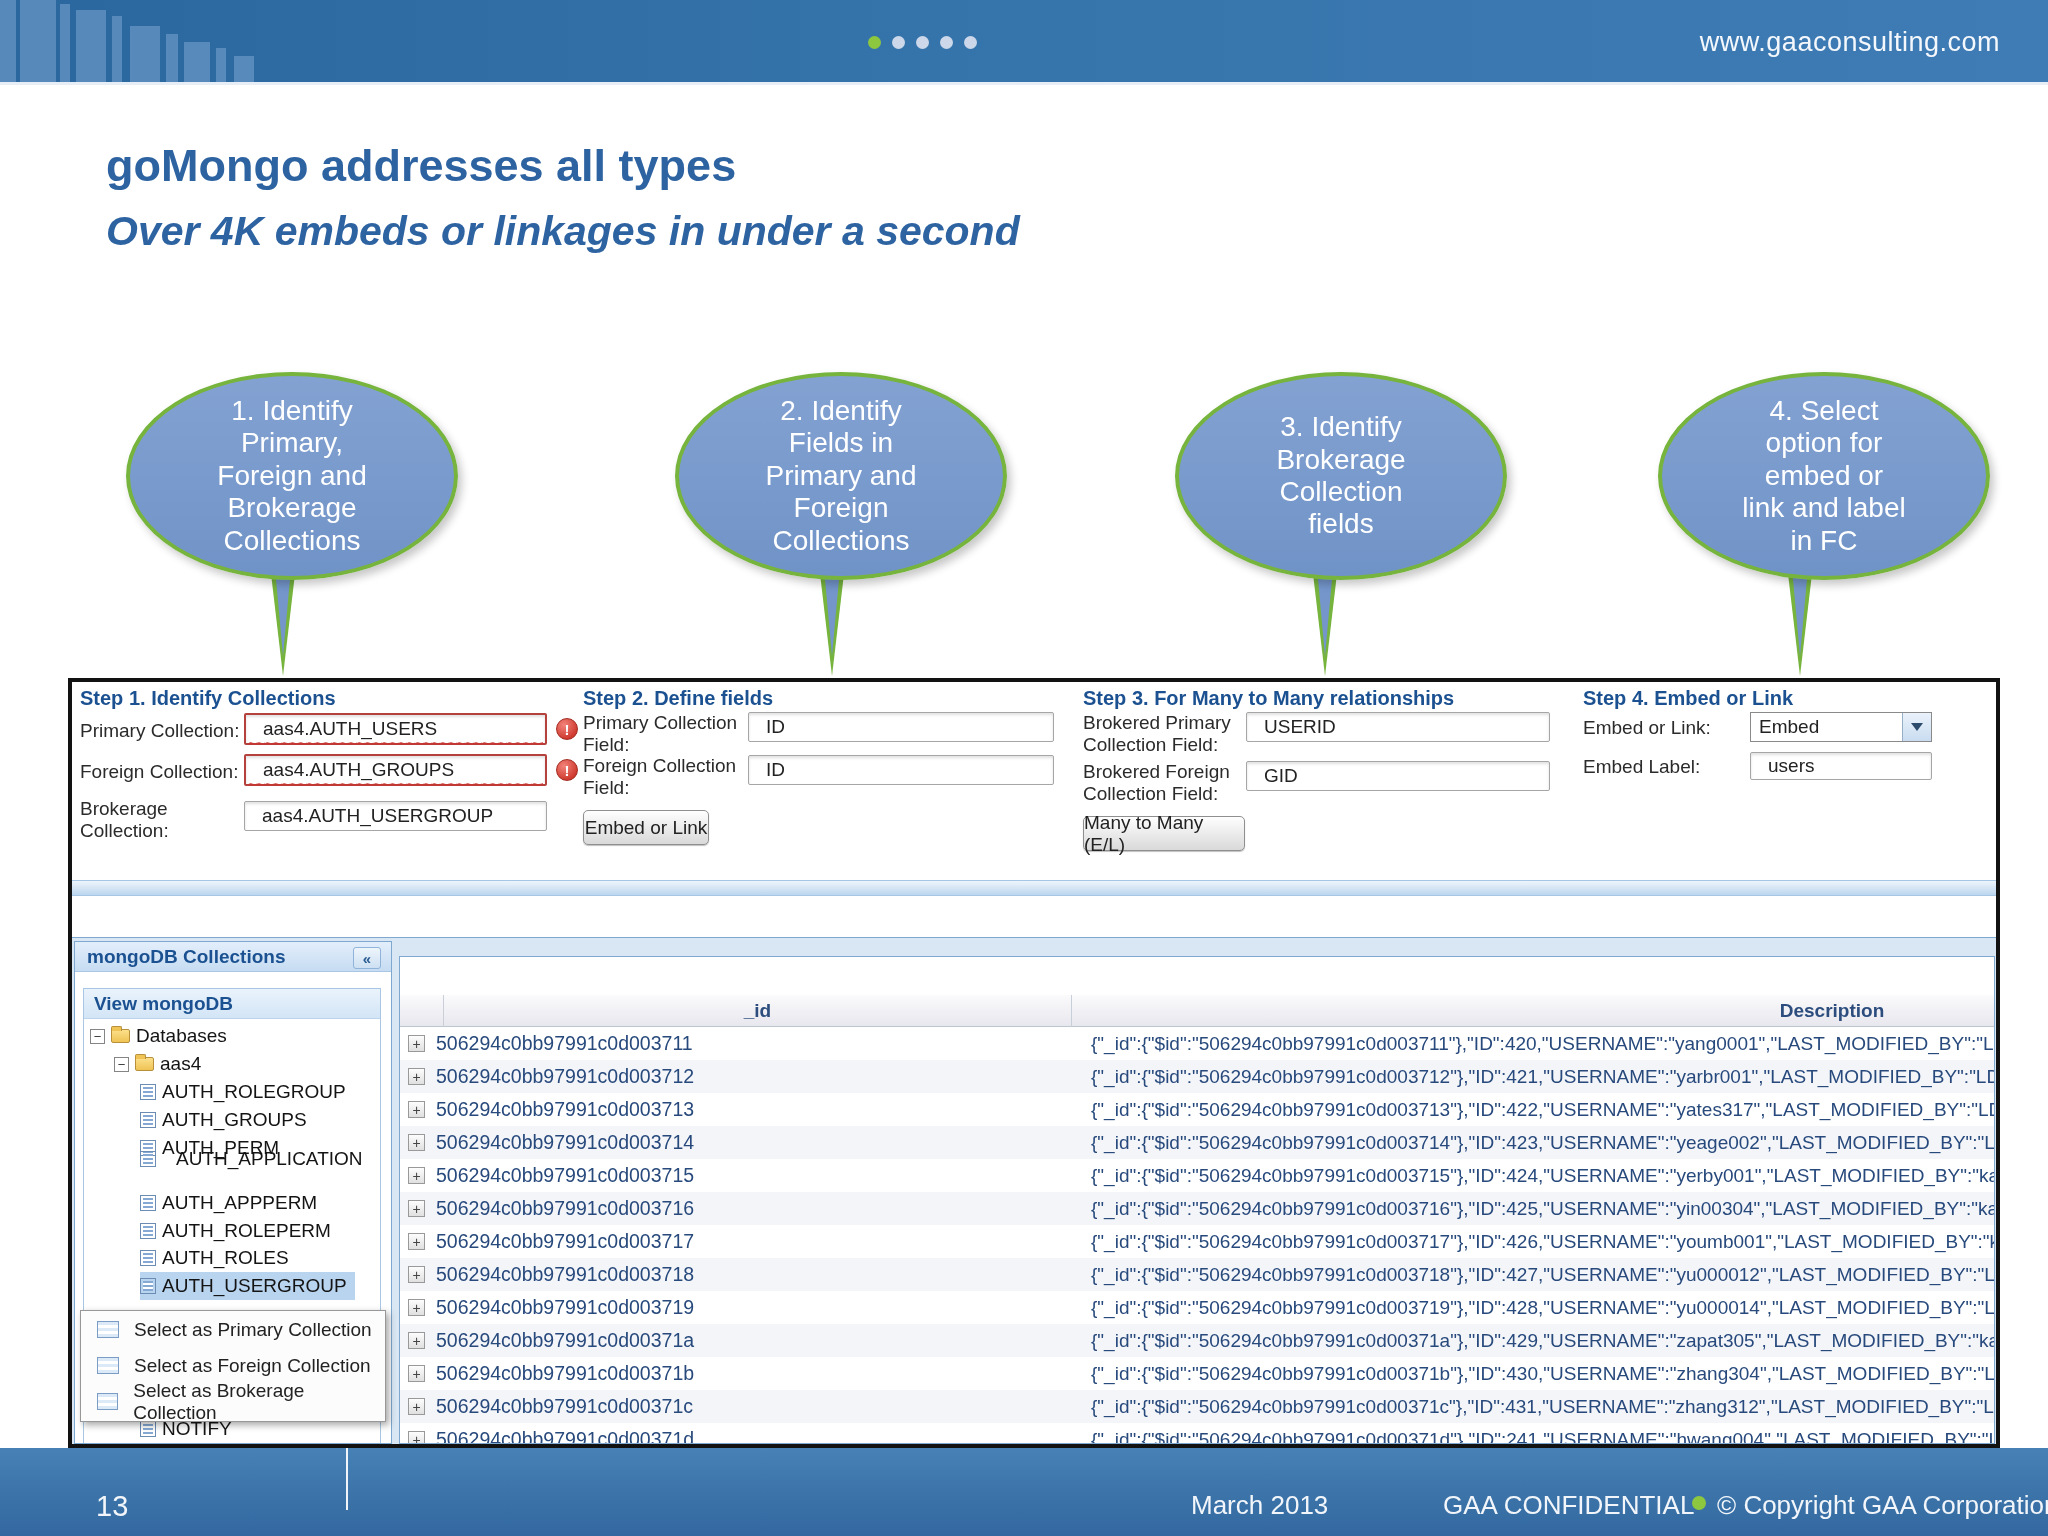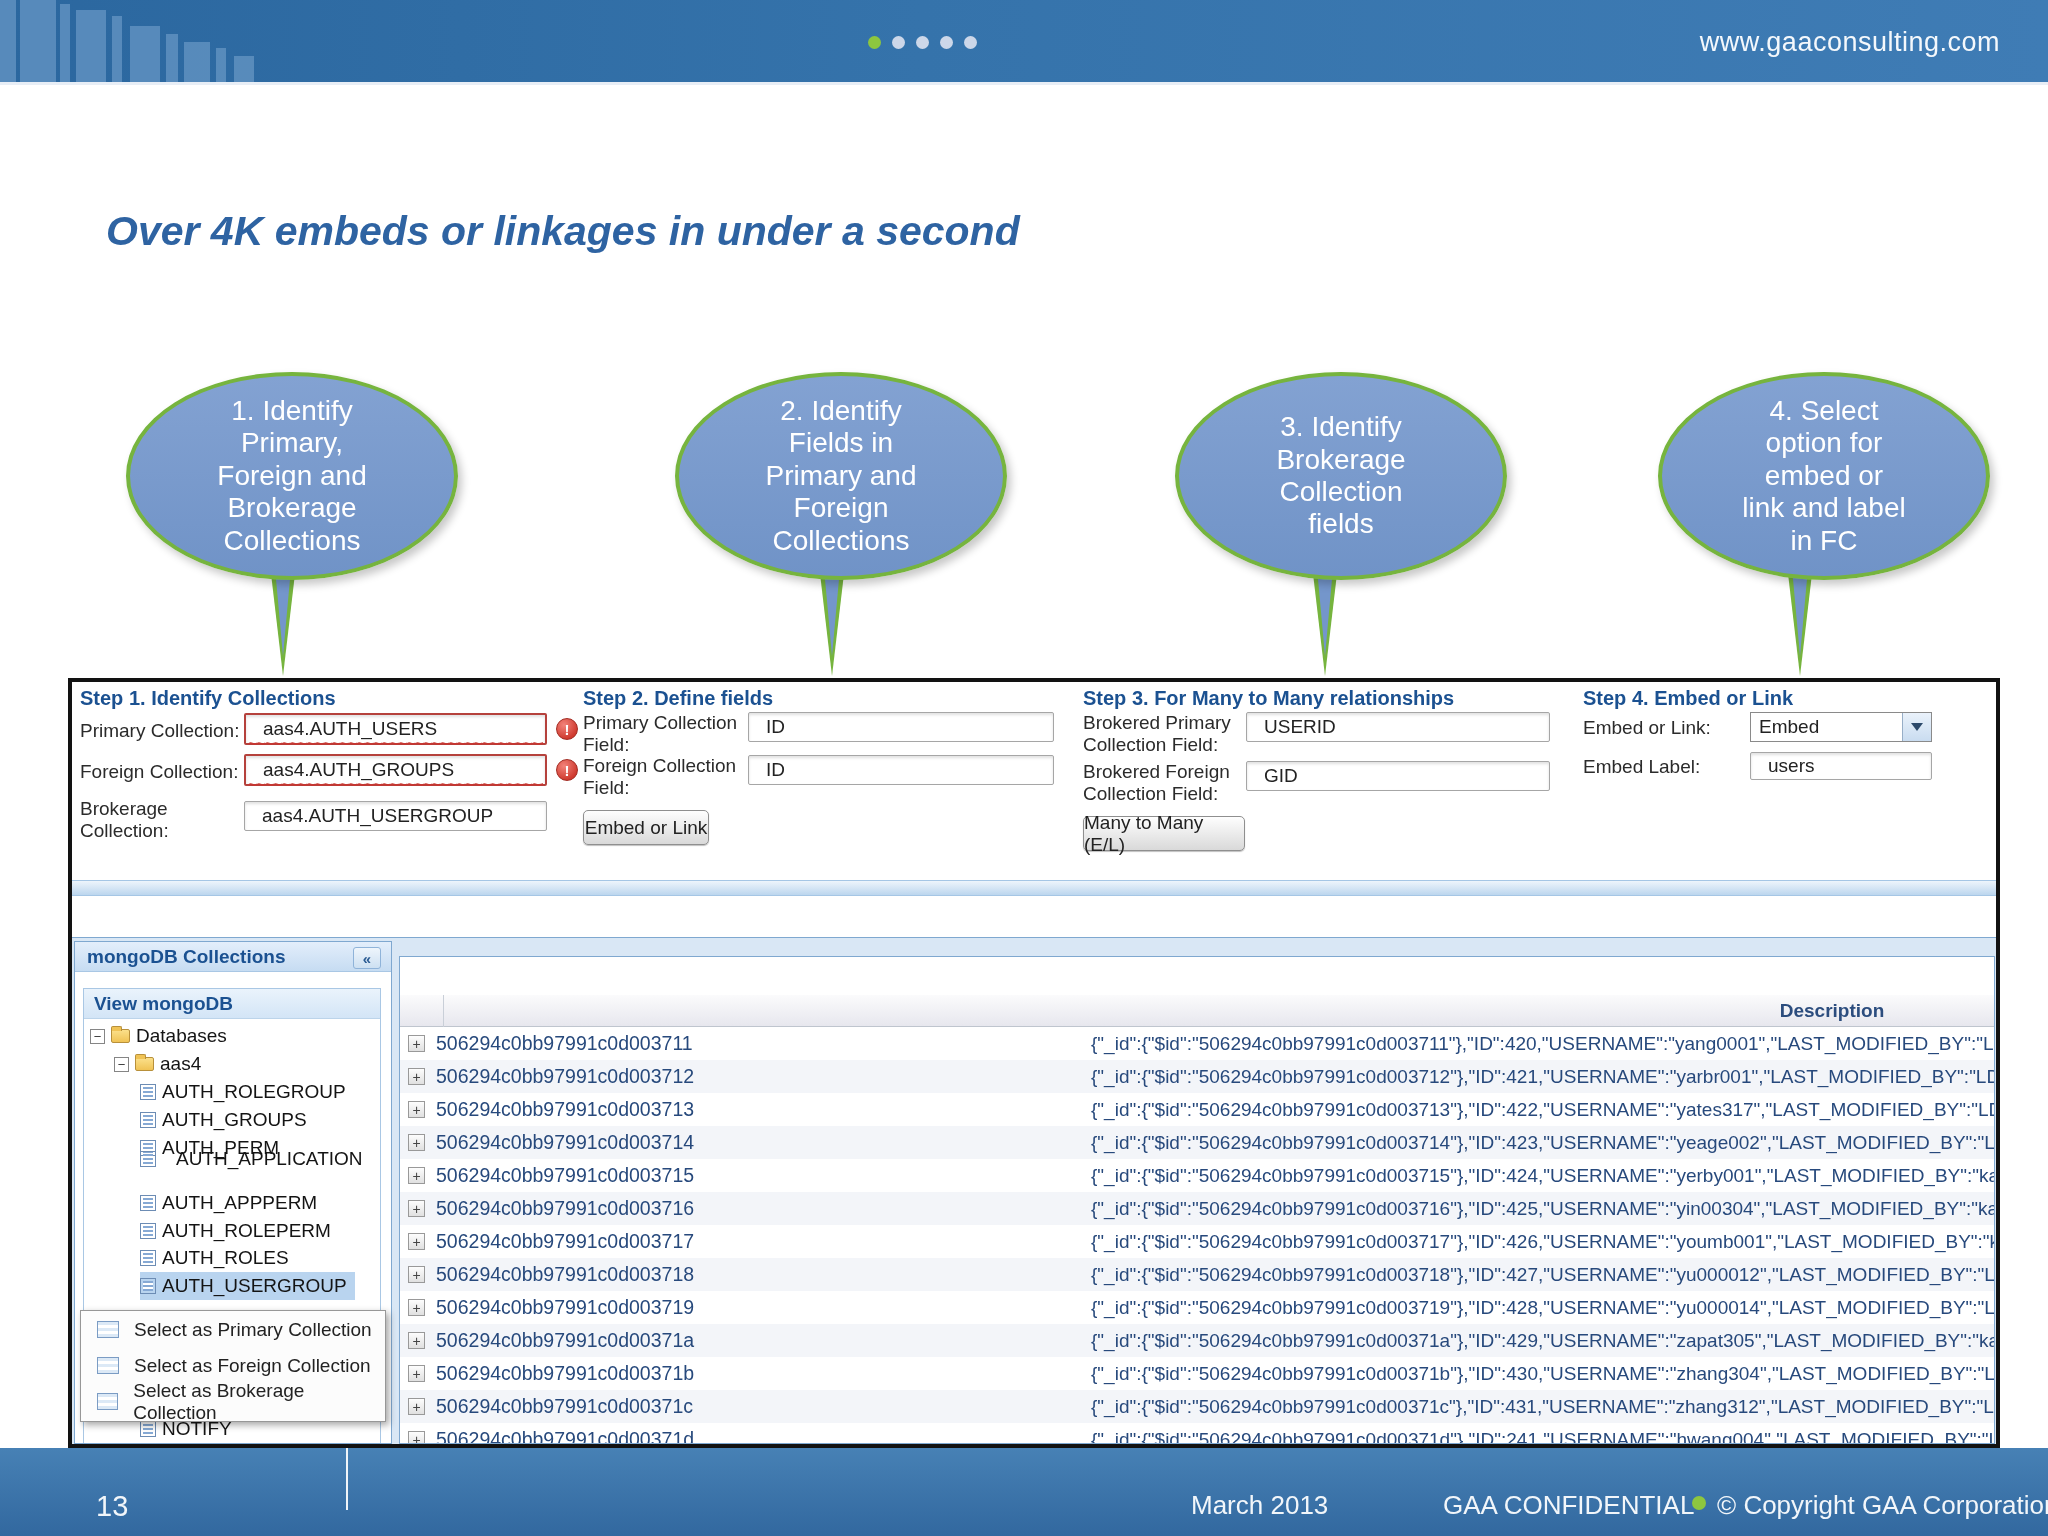--- a/index.html
+++ b/index.html
@@ -163,20 +163,21 @@
     <div class="dots">
       <span class="dot on"></span>
       <span class="dot"></span>
       <span class="dot"></span>
       <span class="dot"></span>
       <span class="dot"></span>
     </div>
     <div class="url">www.gaaconsulting.com</div>
   </div>
 
+  <div class="title">goMongo addresses all types</div>
   <div class="subtitle">Over 4K embeds or linkages in under a second</div>
 
   <div class="tail" style="left:268px;top:548px;"></div>
   <div class="tail-in" style="left:273px;top:546px;"></div>
   <div class="bubble" style="left:126px;top:372px;">1. Identify
 Primary,
 Foreign and
 Brokerage
 Collections</div>
 
@@ -311,20 +312,21 @@
       </div>
       <div class="citem" style="top:74px;">
         <span class="gridicon"></span>
         <span>Select as Brokerage Collection</span>
       </div>
     </div>
 
     <div class="tpanel">
       <div class="chead">
         <div class="ch" style="left:0;width:44px;"></div>
+        <div class="ch" style="left:44px;width:628px;">_id</div>
         <div class="ch" style="left:672px;width:922px;border-right:none;">
           <div style="width:1520px;text-align:center;">Description</div>
         </div>
       </div>
       <div class="rows">
         <div class="trow">
             <span class="plus"></span>
             <span class="rid">506294c0bb97991c0d003711</span>
             <span class="rdesc">{"_id":{"$id":"506294c0bb97991c0d003711"},"ID":420,"USERNAME":"yang0001","LAST_MODIFIED_BY":"LDA</span>
           </div>

